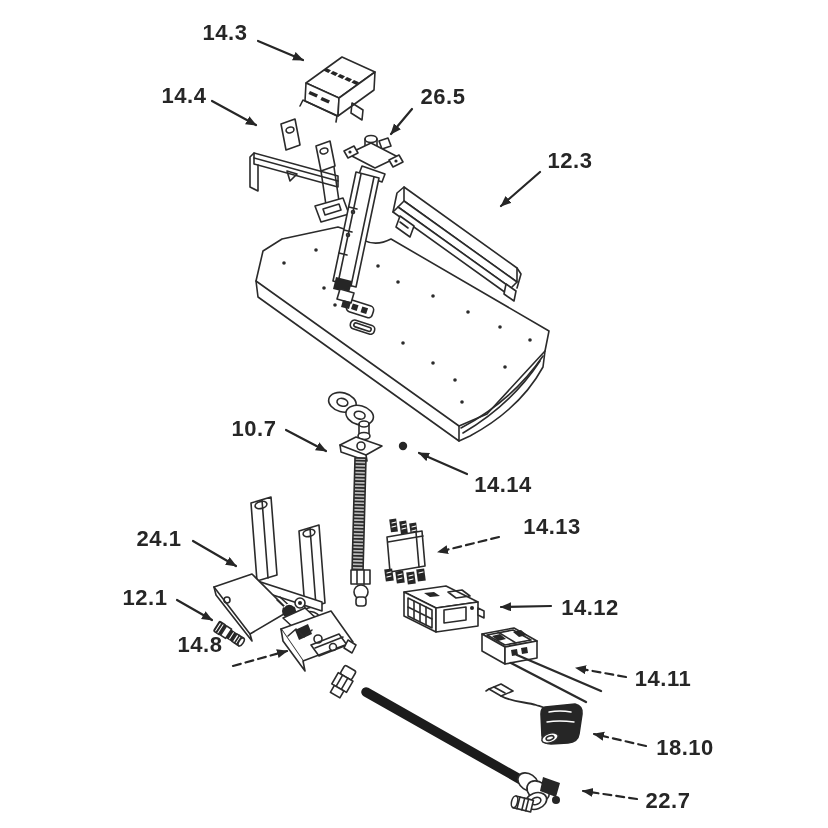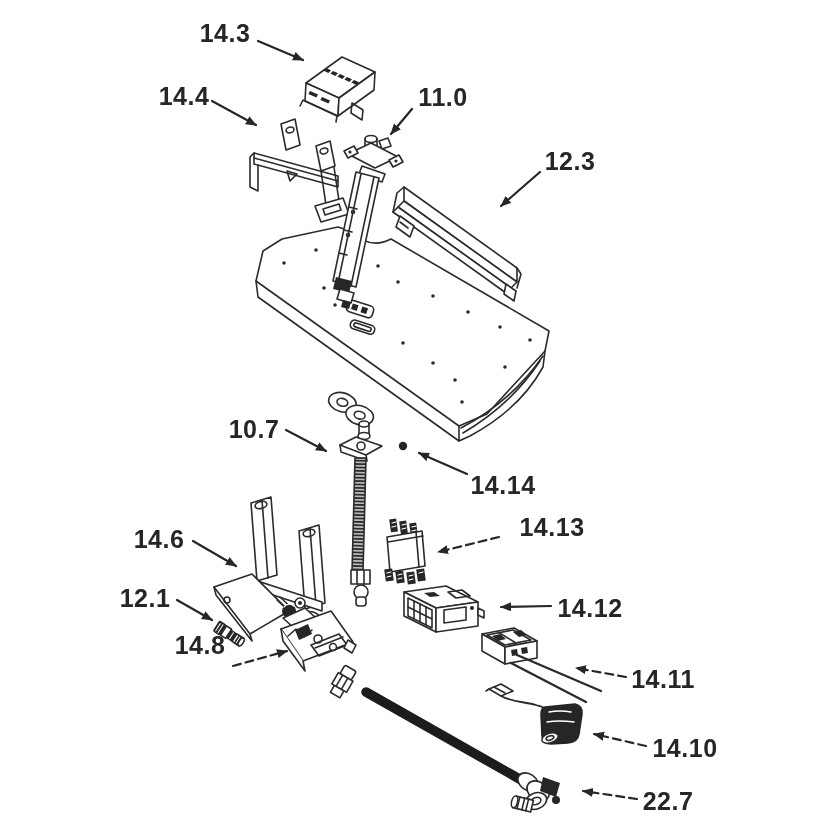--- a/index.html
+++ b/index.html
@@ -1,19 +1,19 @@
 <!DOCTYPE html>
 <html><head>
 <meta charset="utf-8">
 <style>
   html,body{margin:0;padding:0;background:#ffffff;}
   .stage{position:relative;width:828px;height:828px;background:#ffffff;overflow:hidden;
          font-family:"Liberation Sans", sans-serif;}
   .stage svg{position:absolute;left:0;top:0;}
-  .lbl{position:absolute;transform:translate(-50%,-50%);font-weight:bold;font-size:25px;
+  .lbl{position:absolute;transform:translate(-50%,-50%);font-weight:bold;font-size:22px;
        color:#262626;white-space:nowrap;letter-spacing:0.5px;user-select:none;}
 </style>
 </head>
 <body>
 
 <div class="stage">
 
 <svg width="828" height="828" viewBox="0 0 828 828">
   <defs>
     <marker id="ah" markerUnits="userSpaceOnUse" markerWidth="12" markerHeight="10" refX="10" refY="4.5" orient="auto">
@@ -287,27 +287,27 @@
     <line x1="551" y1="606" x2="501" y2="607" marker-end="url(#ah)"></line>
     <line x1="626" y1="677" x2="576" y2="668" marker-end="url(#ah)" stroke-dasharray="8 5"></line>
     <line x1="646" y1="746" x2="594" y2="734" marker-end="url(#ah)" stroke-dasharray="8 5"></line>
     <line x1="637" y1="799" x2="583" y2="791" marker-end="url(#ah)" stroke-dasharray="8 5"></line>
   </g>
 
   </g>
 </svg>
 
 <div class="lbl" style="left:570px;top:161px">12.3</div>
-<div class="lbl" style="left:443px;top:97px">11.0</div>
+<div class="lbl" style="left:443px;top:97px">26.5</div>
 <div class="lbl" style="left:225px;top:33px">14.3</div>
 <div class="lbl" style="left:184px;top:96px">14.4</div>
 <div class="lbl" style="left:254px;top:429px">10.7</div>
-<div class="lbl" style="left:159px;top:539px">14.6</div>
+<div class="lbl" style="left:159px;top:539px">24.1</div>
 <div class="lbl" style="left:145px;top:598px">12.1</div>
 <div class="lbl" style="left:200px;top:645px">14.8</div>
 <div class="lbl" style="left:668px;top:801px">22.7</div>
-<div class="lbl" style="left:685px;top:748px">14.10</div>
+<div class="lbl" style="left:685px;top:748px">18.10</div>
 <div class="lbl" style="left:663px;top:679px">14.11</div>
 <div class="lbl" style="left:590px;top:608px">14.12</div>
 <div class="lbl" style="left:552px;top:527px">14.13</div>
 <div class="lbl" style="left:503px;top:485px">14.14</div>
 
 </div>
 
 </body></html>

